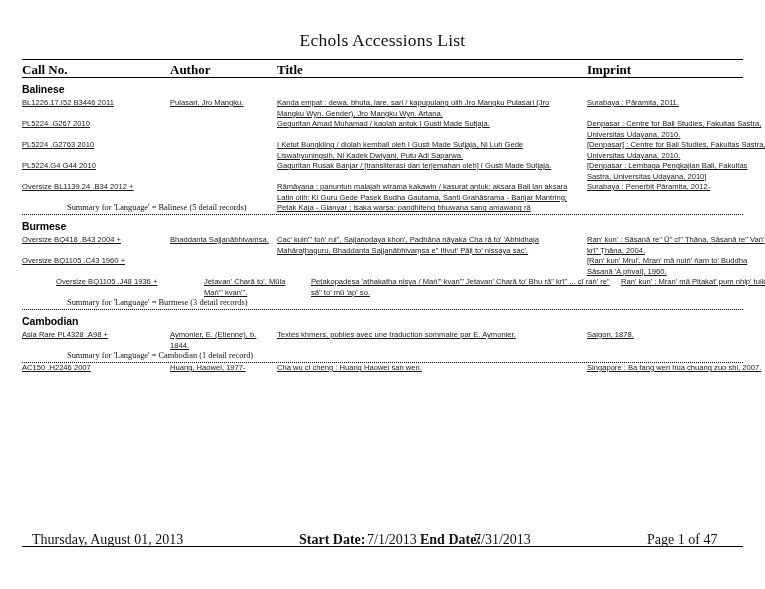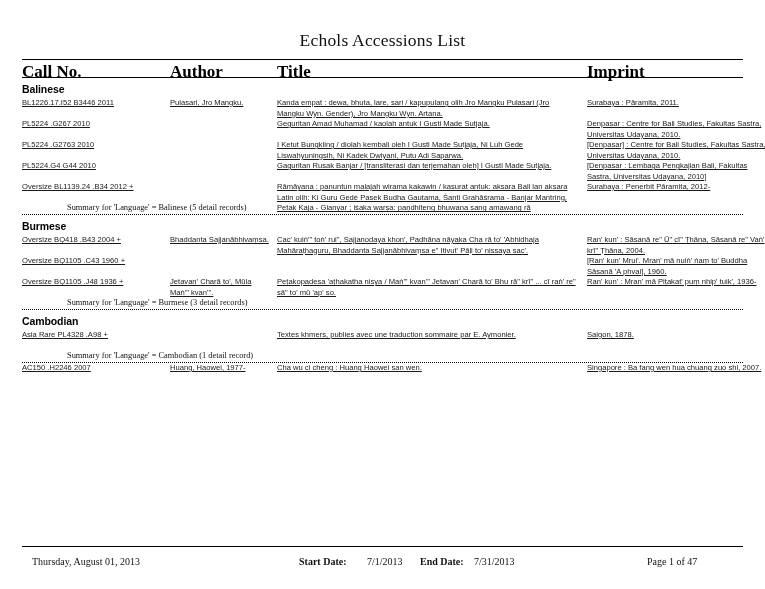--- a/index.html
+++ b/index.html
@@ -35,21 +35,21 @@
   .rule-top {
     border-bottom: 1.6px solid #000;
     margin-top: 8px;
   }
   
   .col-header {
     position: relative;
     height: 17px;
     font-family: "Liberation Serif", serif;
     font-weight: bold;
-    font-size: 17px;
+    font-size: 13px;
   }
   .col-header > span { position: absolute; top: 2px; }
   .rule-head {
     border-bottom: 1.3px solid #000;
     margin-bottom: 0px;
   }
   
   .c-call  { left: 0px;   width: 140px; }
   .c-auth  { left: 148px; width: 100px; }
   .c-title { left: 255px; width: 300px; }
@@ -98,24 +98,24 @@
     position: absolute;
     left: 22px;
     right: 22px;
     top: 546px;
     border-bottom: 1.4px solid #000;
   }
   .footer {
     position: absolute;
     left: 22px;
     right: 22px;
-    top: 556px;
+    top: 532px;
     height: 16px;
     font-family: "Liberation Serif", serif;
-    font-size: 10px;
+    font-size: 14px;
     color: #111;
   }
   .footer > span { position: absolute; top: 0; white-space: nowrap; }
   .f-date   { left: 10px; }
   .f-sdl    { left: 277px; font-weight: bold; }
   .f-sdv    { left: 345px; }
   .f-edl    { left: 398px; font-weight: bold; }
   .f-edv    { left: 452px; text-align: center; }
   .f-page   { left: 625px; }
 </style>
@@ -187,36 +187,37 @@
             <div class="cell c-title">Cac' kuiṅ'" toṅ' rui", Sajjanodaya khon', Padhāna nāyaka Cha rā to' 'Abhidhaja Mahāraṭhaguru, Bhaddanta Sajjanābhivaṃsa e" Itivut' Pāḷi to' nissaya sac'.</div>
             <div class="cell c-imp">Ran' kun' : Sāsanā re" Ū" cī" Ṭhāna, Sāsanā re" Vaṅ' krī" Ṭhāna, 2004.</div>
             <div class="spacer"></div>
           </div>
           <div class="row" style="height: 12px;">
             <div class="cell c-call">Oversize BQ1105 .C43 1960 +</div>
             <div class="cell c-auth"></div>
             <div class="cell c-imp">[Ran' kun' Mrui'. Mran' mā nuiṅ' ṅaṃ to' Buddha Sāsanā 'A phvai], 1960.</div>
             <div class="spacer"></div>
           </div>
-          <div class="row" style="height: 12px;">
+          <div class="row" style="height: 12px; margin-left: 34px;">
             <div class="cell c-call">Oversize BQ1105 .J48 1936 +</div>
             <div class="cell c-auth">Jetavan' Charā to', Mūla Maṅ'" kvan'".</div>
             <div class="cell c-title">Peṭakopadesa 'aṭhakatha nisya / Maṅ'" kvan'" Jetavan' Charā to' Bhu rā" krī" ... cī raṅ' re" sā" to' mū 'ap' so.</div>
             <div class="cell c-imp">Ran' kun' : Mran' mā Piṭakat' puṃ nhip' tuik', 1936-</div>
             <div class="spacer"></div>
           </div>
         </div>
         <div class="summary">Summary for 'Language' =  Burmese (3 detail records)</div>
         <div class="dotted"></div>
       </div>
       <div class="section">
         <div class="lang-header">Cambodian</div>
         <div class="rows">
           <div class="row" style="height: 12px;">
             <div class="cell c-call">Asia Rare PL4328 .A98 +</div>
+            <div class="cell c-auth">Aymonier, E. (Etienne), b. 1844.</div>
             <div class="cell c-title">Textes khmers, publies avec une traduction sommaire par E. Aymonier.</div>
             <div class="cell c-imp">Saigon, 1878.</div>
             <div class="spacer"></div>
           </div>
         </div>
         <div class="summary">Summary for 'Language' =  Cambodian (1 detail record)</div>
         <div class="dotted"></div>
       </div>
       <div class="section">
         <div class="rows">

